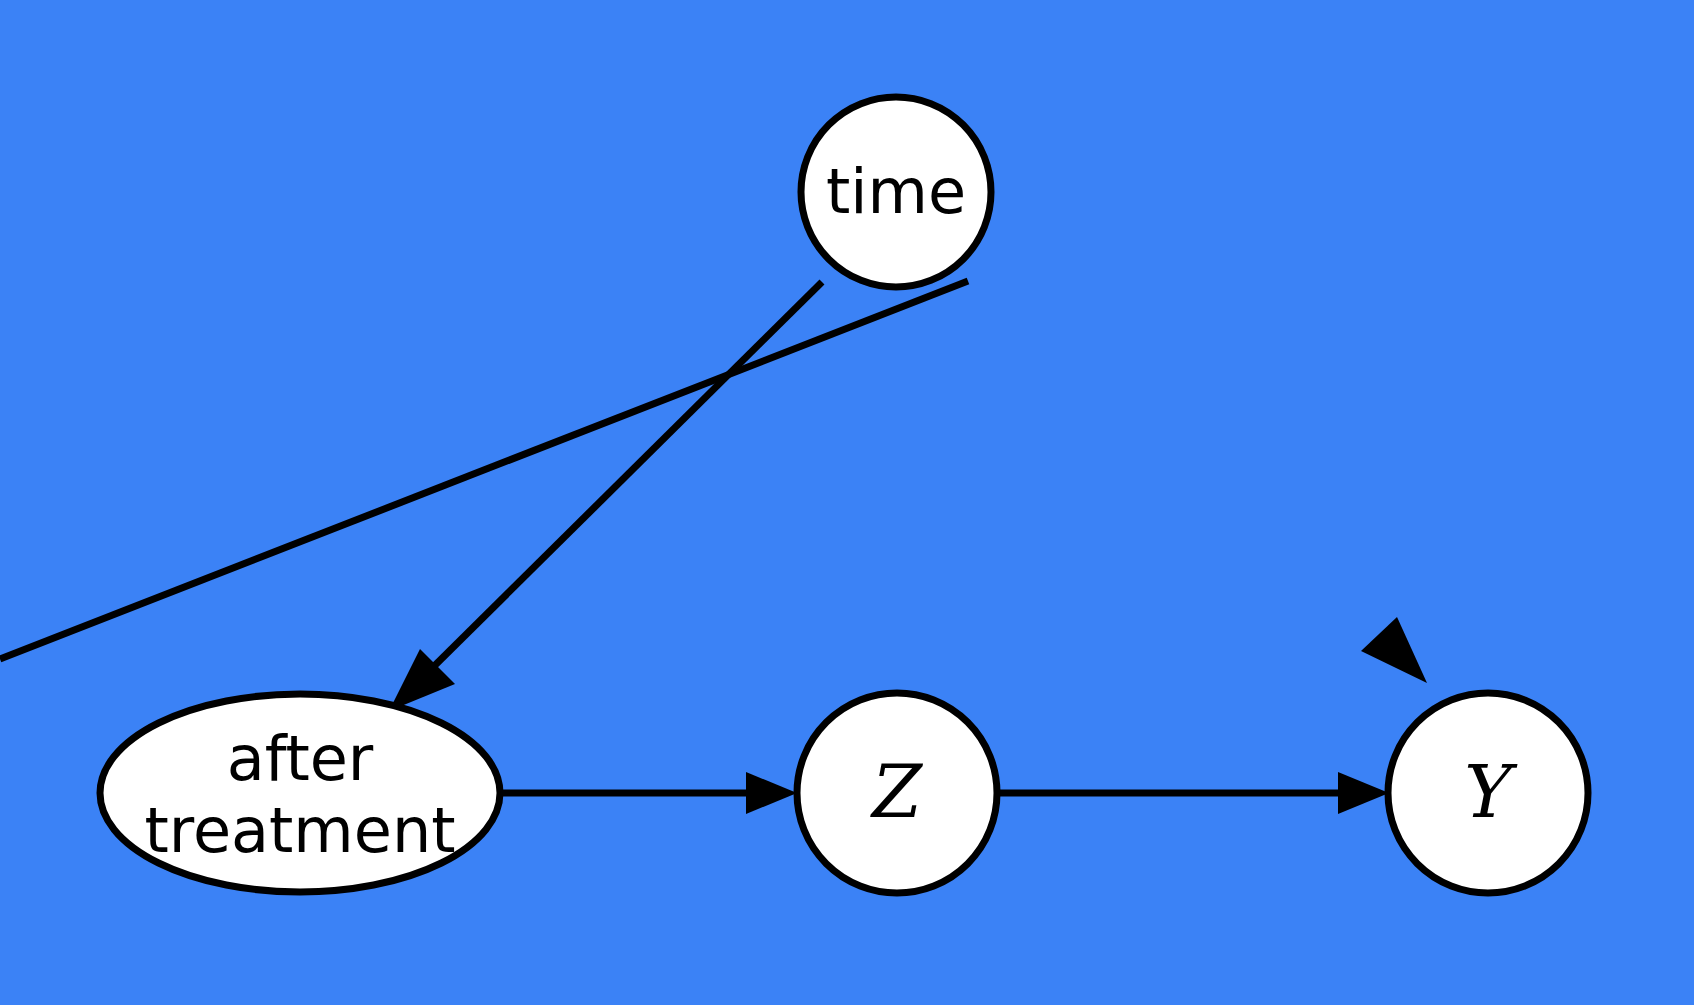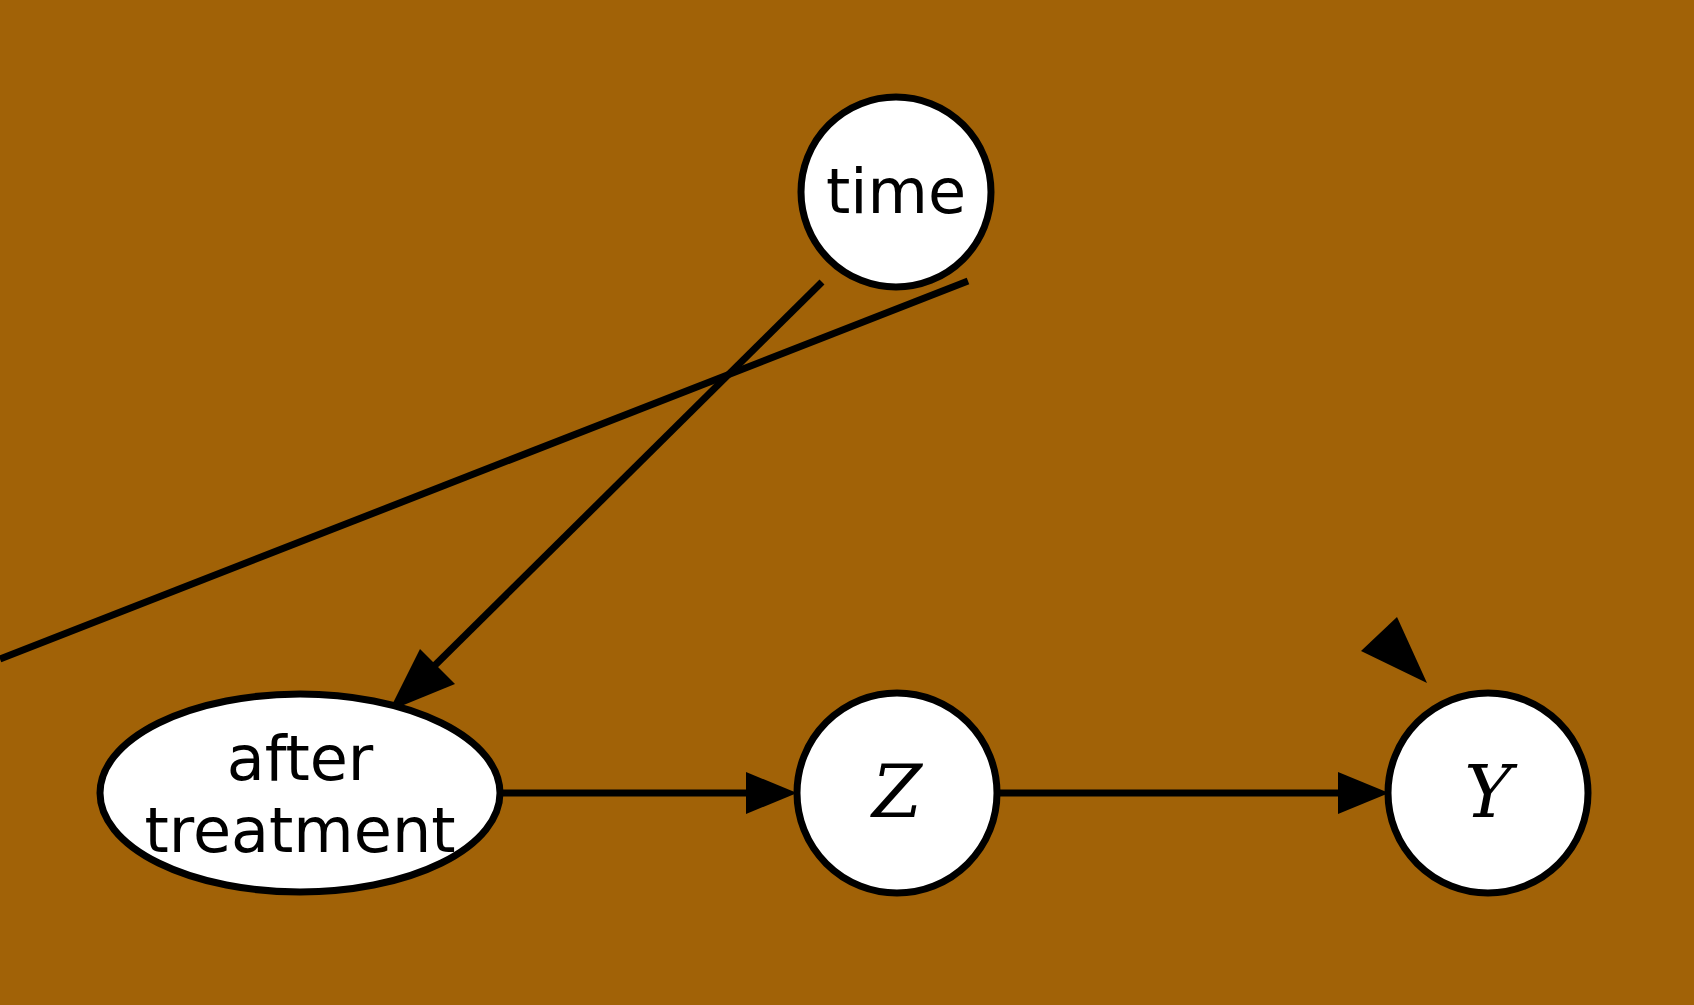--- a/index.html
+++ b/index.html
@@ -7,21 +7,21 @@
     padding: 0;
     background: #ffffff;
   }
   body {
     font-family: "Liberation Sans", sans-serif;
   }
   #diagram-canvas {
     position: relative;
     width: 1694px;
     height: 1005px;
-    background: #a16207;
+    background: #3b82f6;
     overflow: hidden;
   }
   #dag-svg {
     position: absolute;
     left: 0;
     top: 0;
     width: 1694px;
     height: 1005px;
     display: block;
   }

